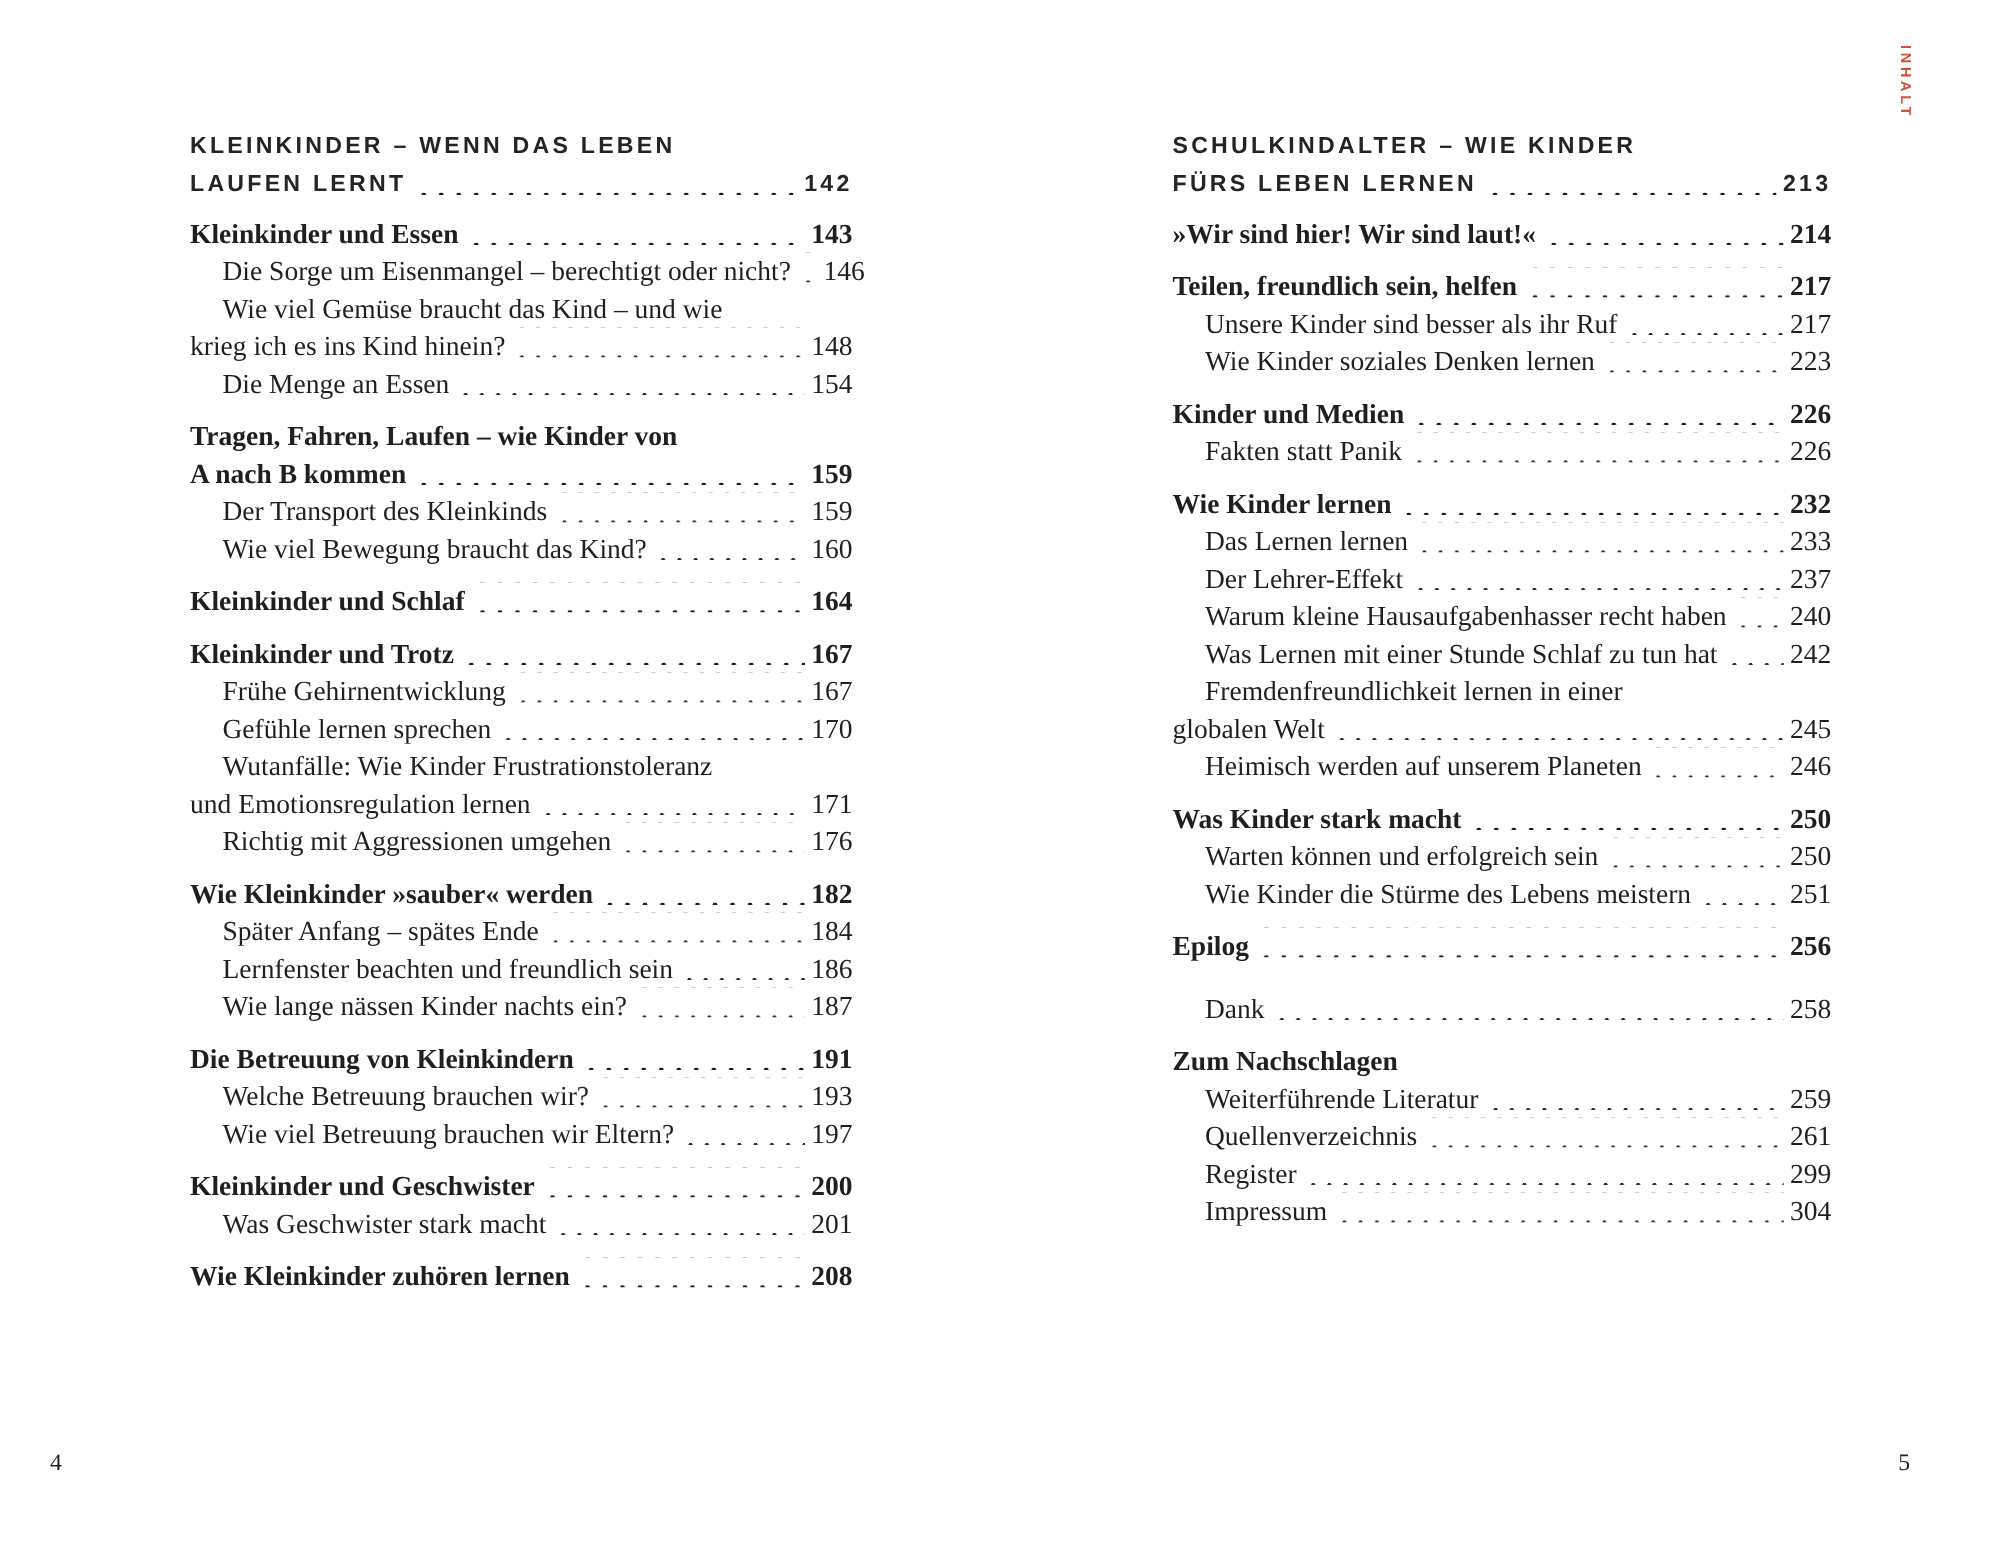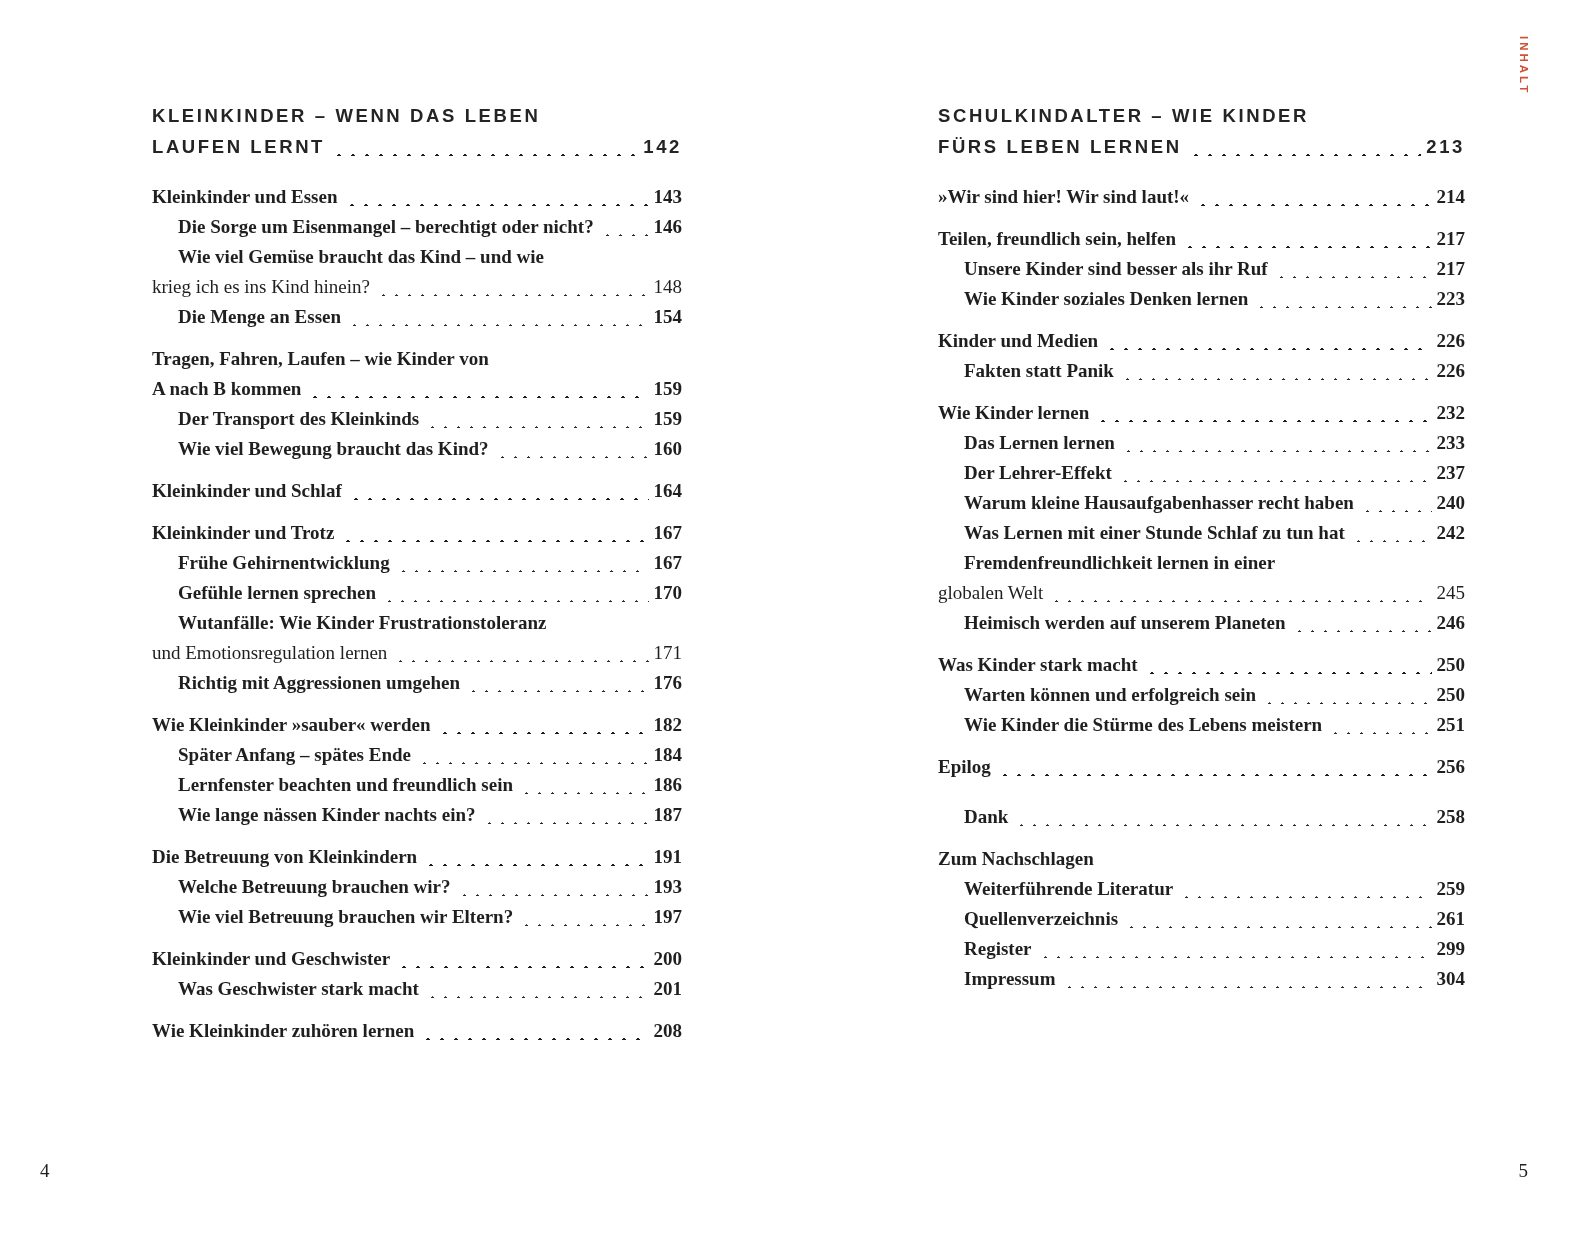--- a/index.html
+++ b/index.html
@@ -16,35 +16,35 @@
   .col-left  { left:152px; width:530px; }
   .col-right { left:938px; width:527px; }
 
   .chapter-header {
     font-family:"Liberation Sans", sans-serif;
     font-weight:bold;
     font-size:18.5px;
     letter-spacing:2.6px;
     color:#242424;
     line-height:31px;
-    margin-bottom:20px;
+    margin-bottom:10px;
   }
   .chapter-header .hrow { display:flex; align-items:baseline; }
 
   .section { margin-bottom:12px; }
   .section.extra-gap { margin-top:20px; }
 
   .row {
     display:flex;
     align-items:baseline;
-    font-size:19px;
+    font-size:22px;
     line-height:30px;
   }
   .row.bold { font-weight:bold; }
-  .row.indent { padding-left:26px;font-weight:bold; }
+  .row.indent { padding-left:26px; }
   .row .txt { white-space:nowrap; }
 
   .dots {
     flex:1 1 auto;
     min-width:14px;
     align-self:stretch;
     margin-left:7px;
     margin-right:3px;
     background-image: radial-gradient(circle at 50% 100%, #2a2a2a 1.45px, transparent 1.8px);
     background-size: 13px 24px;

